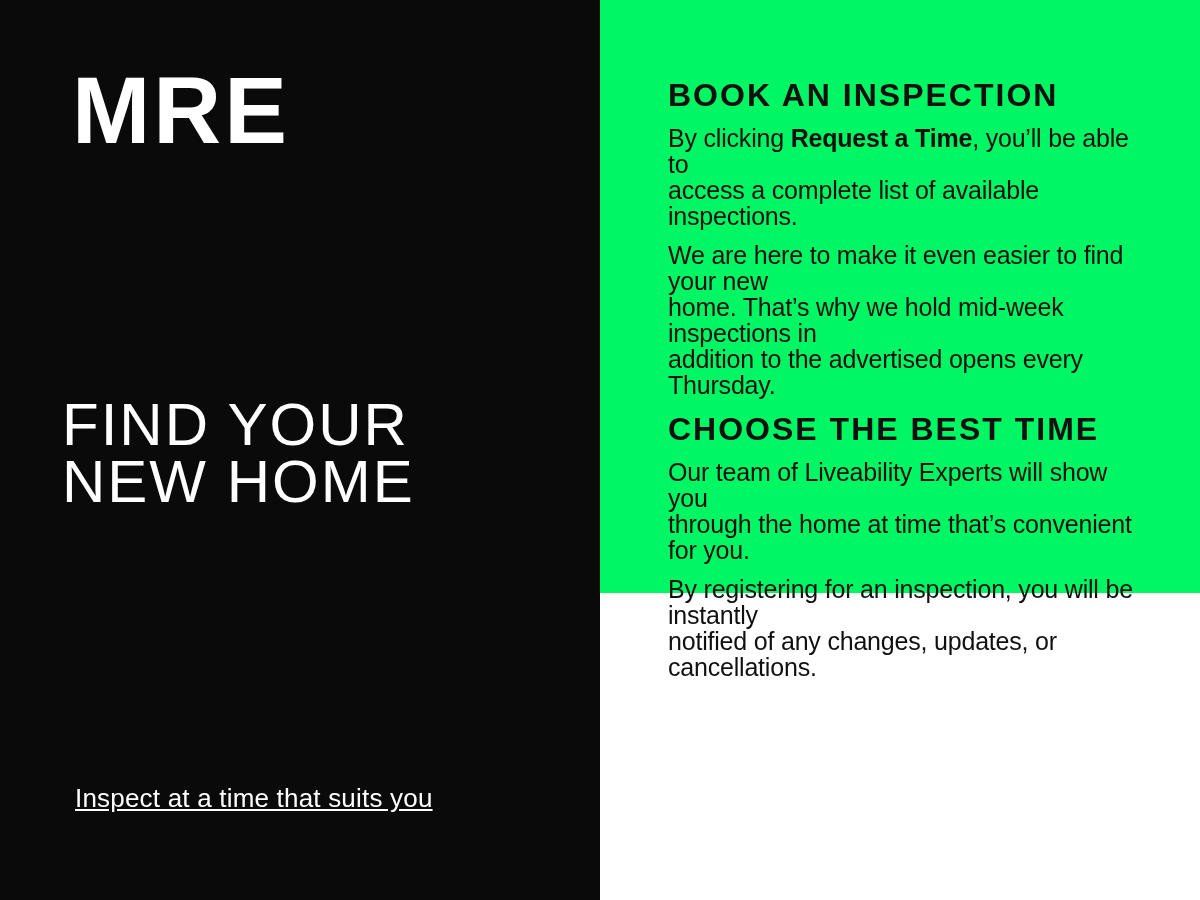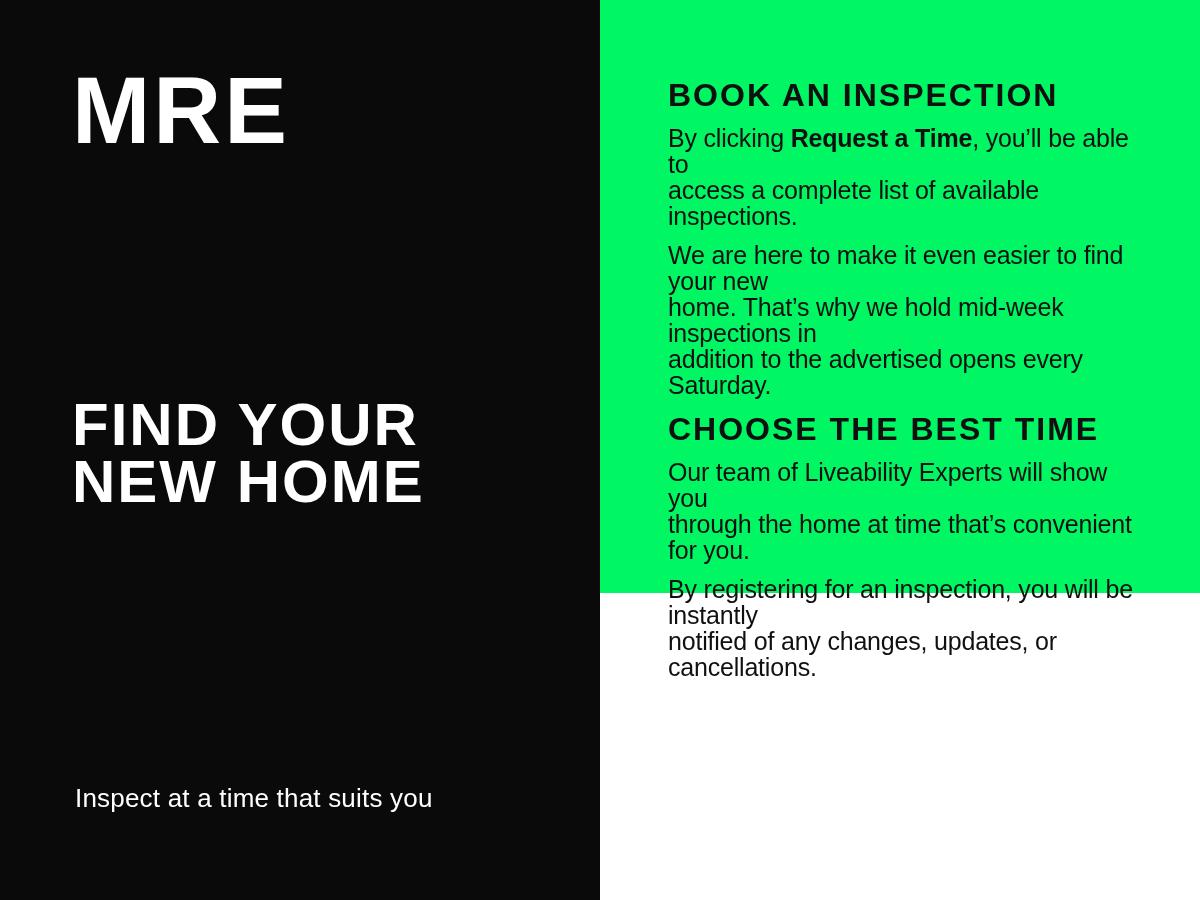--- a/index.html
+++ b/index.html
@@ -35,36 +35,37 @@
     left: 72px;
     top: 64px;
     font-size: 94px;
     font-weight: 700;
     letter-spacing: 3px;
     line-height: 1;
     white-space: pre-line;
   }
   .headline {
     position: absolute;
-    left: 72px;
+    left: 62px;
     top: 396px;
     font-size: 60px;
-    font-weight: 700;
+    font-weight: 400;
     letter-spacing: 2px;
     line-height: 57px;
     white-space: pre-line;
   }
   .tagline {
     position: absolute;
     left: 75px;
     top: 783px;
     font-size: 26px;
     font-weight: 400;
     letter-spacing: 0.2px;
     white-space: pre-line;
+    text-decoration: underline;
   }
 
   
   .right-panel {
     position: relative;
     width: 600px;
     height: 900px;
     flex: 0 0 600px;
     display: flex;
     flex-direction: column;
@@ -117,21 +118,21 @@
 
     <div class="green-section">
 
       <div class="section-heading">BOOK AN INSPECTION</div>
 
       <p class="body-text"><span>By clicking </span><strong>Request a Time</strong><span>, you’ll be able to
 access a complete list of available inspections.</span></p>
 
       <p class="body-text">We are here to make it even easier to find your new
 home. That’s why we hold mid-week inspections in
-addition to the advertised opens every Saturday.</p>
+addition to the advertised opens every Thursday.</p>
 
       <div class="section-heading spaced">CHOOSE THE BEST TIME</div>
 
       <p class="body-text">Our team of Liveability Experts will show you
 through the home at time that’s convenient for you.</p>
 
 
       <p class="body-text">By registering for an inspection, you will be instantly
 notified of any changes, updates, or cancellations.</p>
 

